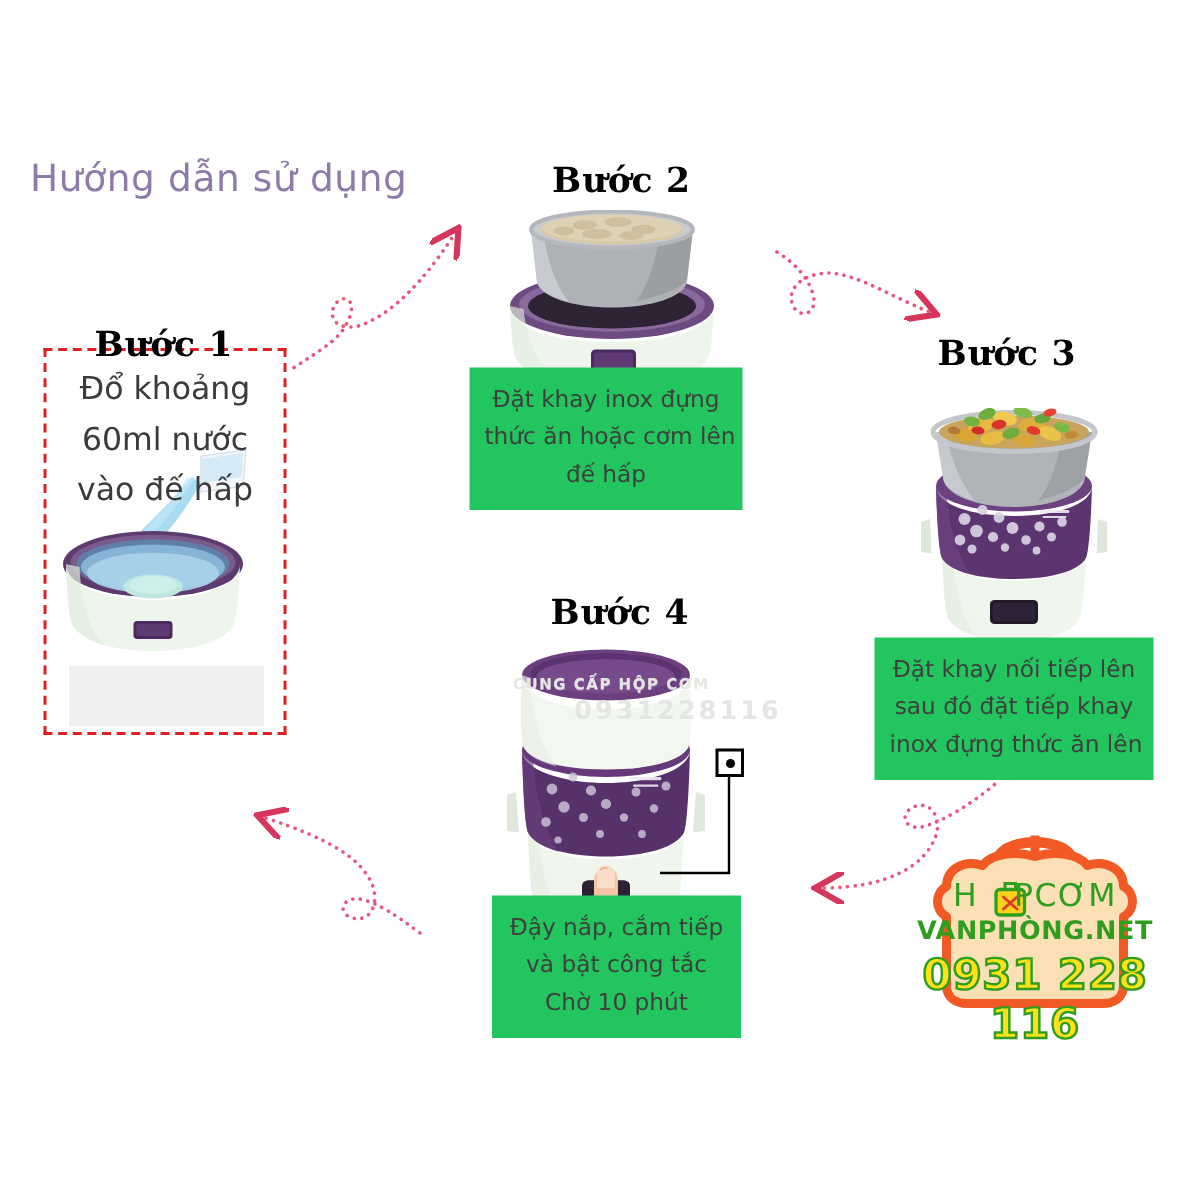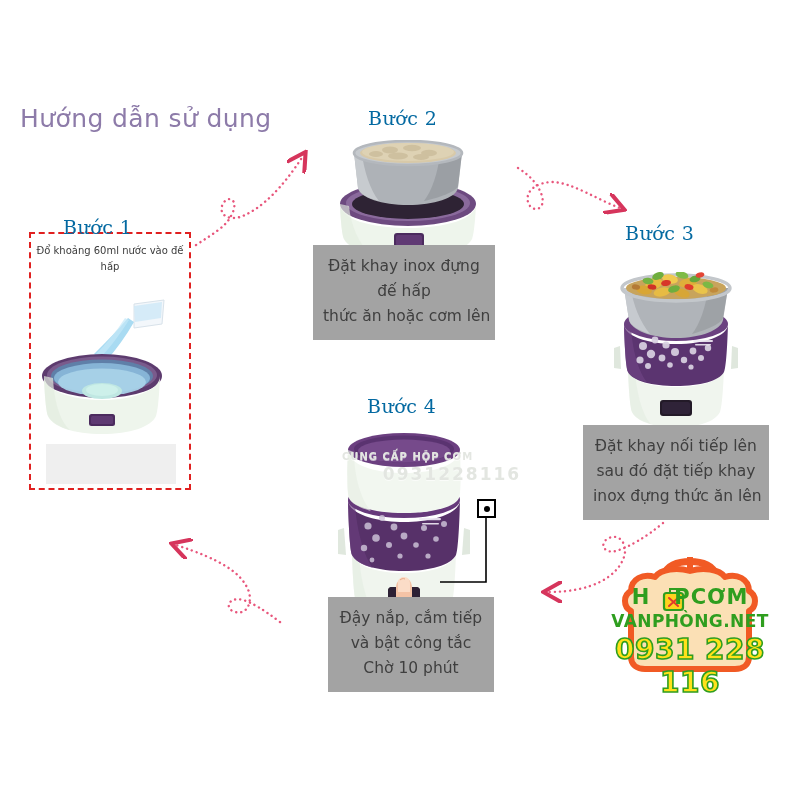--- a/index.html
+++ b/index.html
@@ -28,32 +28,32 @@
     font-weight: 500;
     color: #8d7ba9;
     letter-spacing: 0.4px;
     white-space: nowrap;
   }
 
   
   .step-label {
     position: absolute;
     font-family: "DejaVu Serif", "Liberation Serif", serif;
-    font-size: 19px;
-    font-weight: normal;
-    color: #0369a1;
+    font-size: 23px;
+    font-weight: bold;
+    color: #000000;
     white-space: nowrap;
     letter-spacing: 0.5px;
     z-index: 6;
   }
 
   
   .caption {
     position: absolute;
-    background: #a3a3a3;
+    background: #22c55e;
     color: #3f3f3f;
     font-size: 15.5px;
     line-height: 1.62;
     text-align: center;
     padding: 9px 10px 11px 10px;
     box-sizing: border-box;
     z-index: 5;
   }
   .caption span { display: block; white-space: nowrap; }
 
@@ -141,21 +141,21 @@
     <g>
       <path d="M280,622 C264,610 253,603 243,600 C228,596 224,609 235,612 C247,615 252,603 249,592 C242,572 219,559 176,545" fill="none" stroke="#e8567c" stroke-width="2.4" stroke-linecap="round" stroke-dasharray="0.1 5" marker-end="url(#ah)"></path>
     </g>
   </svg>
 
   <div class="step-label" style="left:63px; top:216px;">Bước 1</div>
 
   <div class="dashed-frame" style="left:29px; top:232px; width:162px; height:258px;"></div>
 
   <div style="position:absolute; left:33px; top:243px; width:154px; text-align:center;
-              font-size:10px; line-height:1.6; color:#3b3b3b; z-index:5;">
+              font-size:21px; line-height:1.6; color:#3b3b3b; z-index:5;">
     <span>Đổ khoảng 60ml</span>
     <span>nước vào đế hấp</span>
   </div>
 
   <svg class="art" style="left:36px; top:296px;" width="150" height="160" viewBox="0 0 150 160">
 
     <g>
       <path d="M98,8 L128,4 L126,28 L98,32 Z" fill="#f3f7fb" stroke="#d8e2ea" stroke-width="1"></path>
       <path d="M98,10 L126,6 L125,22 L99,26 Z" fill="#cfe9f7" opacity=".85"></path>
       <path d="M98,26 C90,40 80,54 69,66 L58,58 C70,46 82,34 92,22 Z" fill="#a9dbf2"></path>
@@ -207,22 +207,22 @@
         <ellipse cx="70" cy="16" rx="10" ry="3.4"></ellipse>
         <ellipse cx="93" cy="17" rx="8" ry="3"></ellipse>
         <ellipse cx="48" cy="14" rx="7" ry="3"></ellipse>
       </g>
       <ellipse cx="80" cy="13" rx="54" ry="12" fill="none" stroke="#b4b8bd" stroke-width="2.6"></ellipse>
     </g>
   </svg>
 
   <div class="caption" style="left:313px; top:245px; width:182px;">
     <span>Đặt khay inox đựng</span>
+    <span>thức ăn hoặc cơm lên</span>
     <span>đế hấp</span>
-    <span>thức ăn hoặc cơm lên</span>
   </div>
 
   <div class="step-label" style="left:625px; top:222px;">Bước 3</div>
 
   <svg class="art" style="left:596px; top:272px;" width="160" height="158" viewBox="0 0 160 158">
 
     <g>
       <path d="M32,96 C32,96 33,132 36,140 C41,150 58,155 80,155 C102,155 119,150 124,140
                C127,132 128,96 128,96 C128,108 107,115 80,115 C53,115 32,108 32,96 Z" fill="#f0f5ee"></path>
       <ellipse cx="80" cy="96" rx="48" ry="15" fill="#e6eee4"></ellipse>
@@ -386,21 +386,21 @@
                L38,124 C30,124 24,120 24,112 L24,66 C16,62 16,50 24,46 Z" fill="#fbe0b5" stroke="#f15a24" stroke-width="6" stroke-linejoin="round"></path>
 
       <g>
         <rect x="57" y="48" width="19" height="17" rx="2.5" fill="#ffd21f" stroke="#2f9e1f" stroke-width="2.2"></rect>
         <path d="M63,48 L63,44 L70,44 L70,48" fill="none" stroke="#2f9e1f" stroke-width="2"></path>
         <path d="M62,53 L71,61 M71,53 L62,61" stroke="#e03b2c" stroke-width="2" stroke-linecap="round"></path>
       </g>
     </svg>
     
     <div style="position:absolute; left:0; top:40px; width:166px; text-align:center;
-                font-size:21px; font-weight:bold; color:#2f9e1f; letter-spacing:1px;
+                font-size:21px; font-weight:normal; color:#2f9e1f; letter-spacing:1px;
                 font-family:'DejaVu Sans','Liberation Sans',sans-serif;">
       <span style="margin-right:24px;">H</span><span>PCƠM</span>
     </div>
     <div style="position:absolute; left:0; top:66px; width:166px; text-align:center;
                 font-size:17px; font-weight:bold; color:#2f9e1f; letter-spacing:0.4px;
                 font-family:'DejaVu Sans','Liberation Sans',sans-serif;">VANPHÒNG.NET</div>
     <div style="position:absolute; left:0; top:88px; width:166px; text-align:center;
                 font-size:28px; font-weight:bold; color:#ffe11a;
                 -webkit-text-stroke:1.6px #2f9e1f; letter-spacing:0.5px;
                 font-family:'DejaVu Sans','Liberation Sans',sans-serif;">0931 228 116</div>

